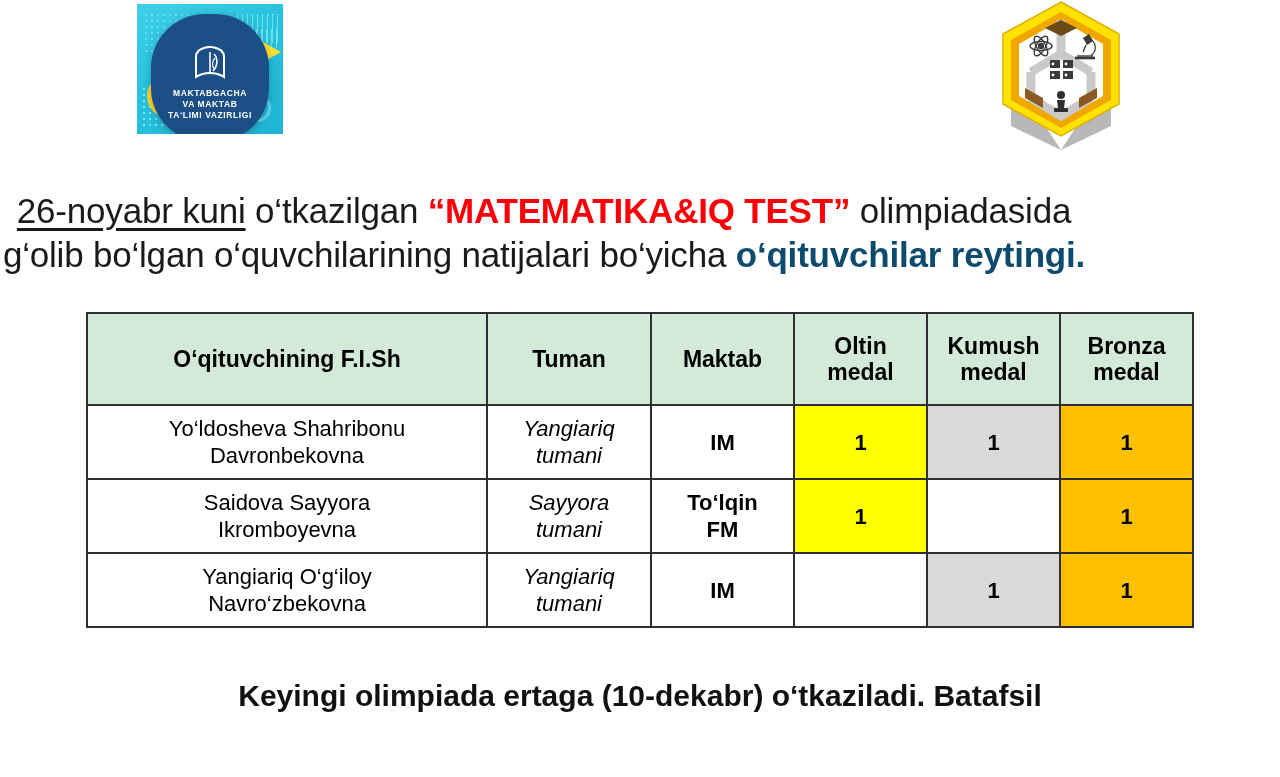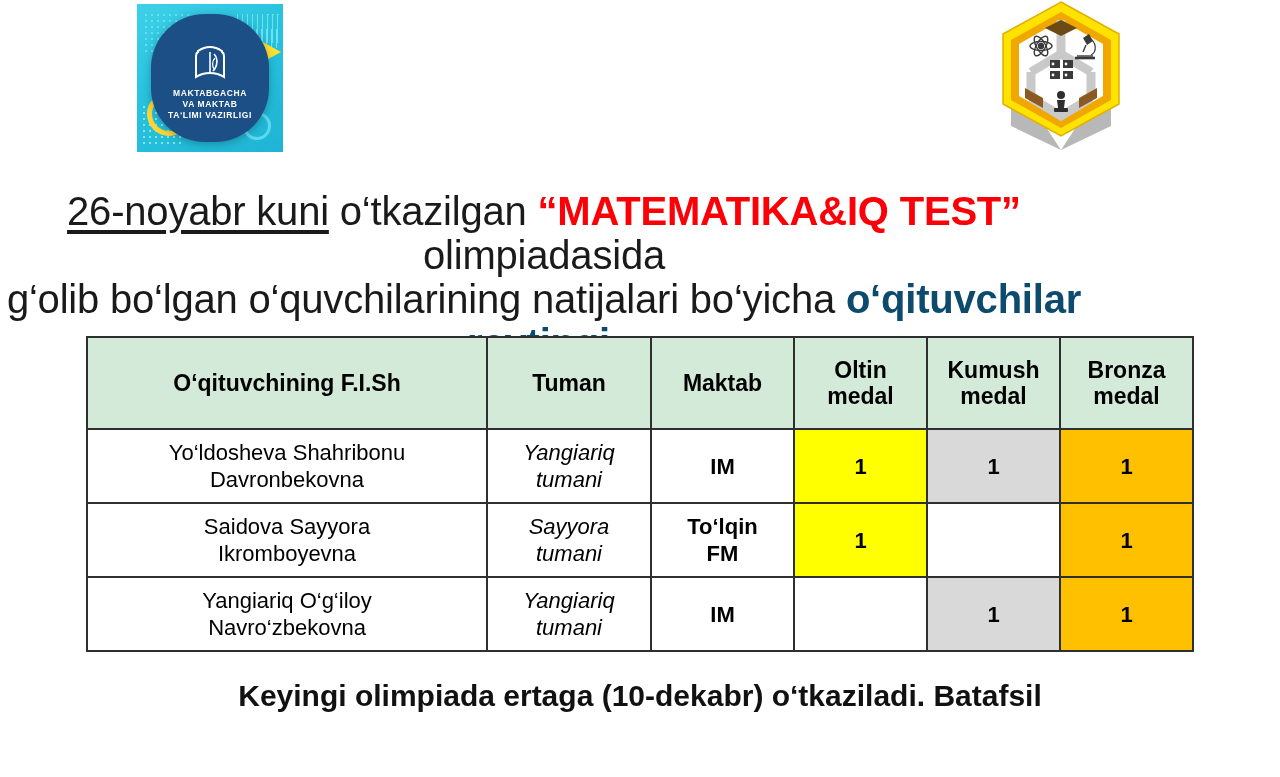--- a/index.html
+++ b/index.html
@@ -15,21 +15,21 @@
     overflow: hidden;
     color: #000;
   }
 
   
   .logo-left {
     position: absolute;
     left: 137px;
     top: 4px;
     width: 146px;
-    height: 148px;
+    height: 130px;
     background: linear-gradient(150deg, #3fd0e8 0%, #27c2de 45%, #1fb4d4 100%);
     overflow: hidden;
   }
   .ll-deco { position: absolute; }
   .ll-dots-tl {
     left: 6px; top: 8px; width: 46px; height: 40px;
     background-image: radial-gradient(#6fe0f2 1.1px, transparent 1.2px);
     background-size: 6px 6px;
     opacity: .85;
   }
@@ -96,34 +96,34 @@
     height: 150px;
   }
 
   
   .title-block {
     position: absolute;
     left: 0;
     top: 189px;
     width: 1088px;
     text-align: center;
-    font-size: 40px;
+    font-size: 35px;
     line-height: 44px;
     color: #1a1a1a;
     letter-spacing: -.2px;
   }
   .t-underline { text-decoration: underline; text-underline-offset: 5px; }
   .t-red { color: #fb0007; font-weight: bold; }
   .t-bold { font-weight: bold; color: #0c4a6e; }
 
   
   .rank-table {
     position: absolute;
     left: 86px;
-    top: 336px;
+    top: 312px;
     width: 1108px;
     border-collapse: collapse;
     table-layout: fixed;
   }
   .rank-table th,
   .rank-table td {
     border: 2px solid #2f2f2f;
     text-align: center;
     vertical-align: middle;
     font-size: 21px;

